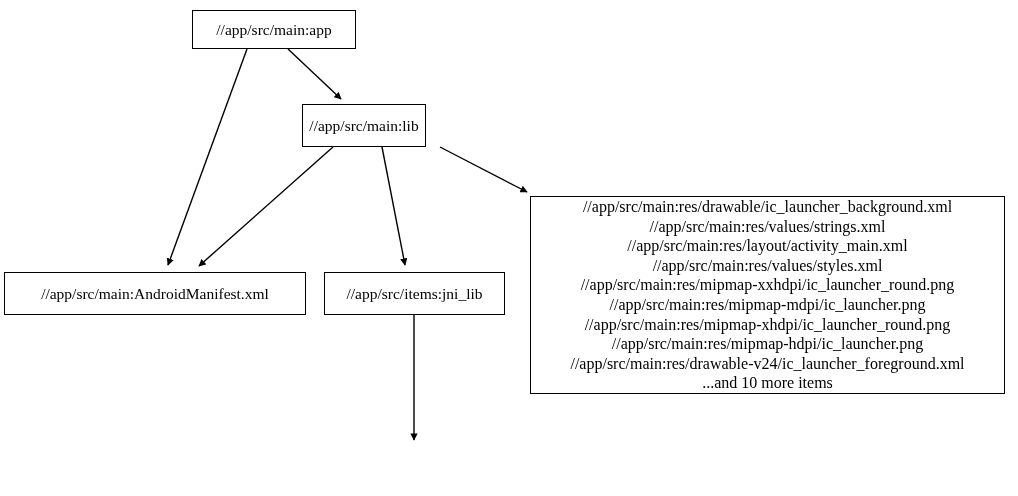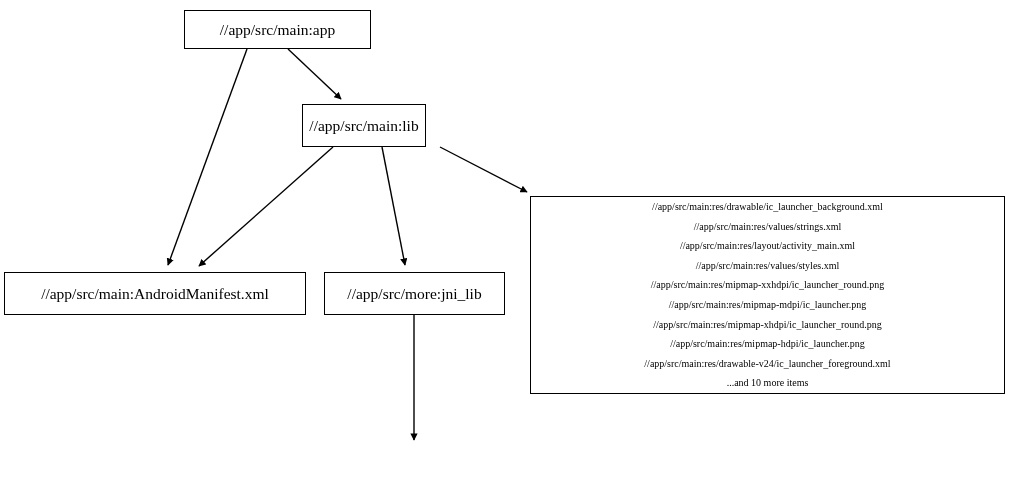--- a/index.html
+++ b/index.html
@@ -40,25 +40,25 @@
     line-height: 1.0;
   }
   .node-label {
     display: block;
     white-space: pre;
     text-align: center;
     font-size: 15.5px;
     line-height: 1.0;
   }
   .node-multi .node-label {
-    font-size: 10px;
+    font-size: 16px;
     line-height: 19.6px;
   }
   
-  #node-app        { left: 184px; top: 10px;  width: 187px; height: 39px; }
+  #node-app        { left: 192px; top: 10px;  width: 164px; height: 39px; }
   #node-lib        { left: 302px; top: 104px; width: 124px; height: 43px; }
   #node-manifest   { left: 4px;   top: 272px; width: 302px; height: 43px; font-family: Liberation Serif, serif; }
   #node-jni        { left: 324px; top: 272px; width: 181px; height: 43px; }
   #node-resources  { left: 530px; top: 196px; width: 475px; height: 198px; }
   #node-nativelib  { left: 280px; top: 447px; width: 272px; height: 43px; }
 </style>
 </head>
 <body>
 
 <div id="graph">
@@ -89,21 +89,21 @@
 
   <div class="node" id="node-lib">
     <span class="node-label">//app/src/main:lib</span>
   </div>
 
   <div class="node" id="node-manifest">
     <span class="node-label">//app/src/main:AndroidManifest.xml</span>
   </div>
 
   <div class="node" id="node-jni">
-    <span class="node-label">//app/src/more:jni_lib</span>
+    <span class="node-label">//app/src/items:jni_lib</span>
   </div>
 
   <div class="node node-multi" id="node-resources">
     <span class="node-label">//app/src/main:res/drawable/ic_launcher_background.xml
 //app/src/main:res/values/strings.xml
 //app/src/main:res/layout/activity_main.xml
 //app/src/main:res/values/styles.xml
 //app/src/main:res/mipmap-xxhdpi/ic_launcher_round.png
 //app/src/main:res/mipmap-mdpi/ic_launcher.png
 //app/src/main:res/mipmap-xhdpi/ic_launcher_round.png

